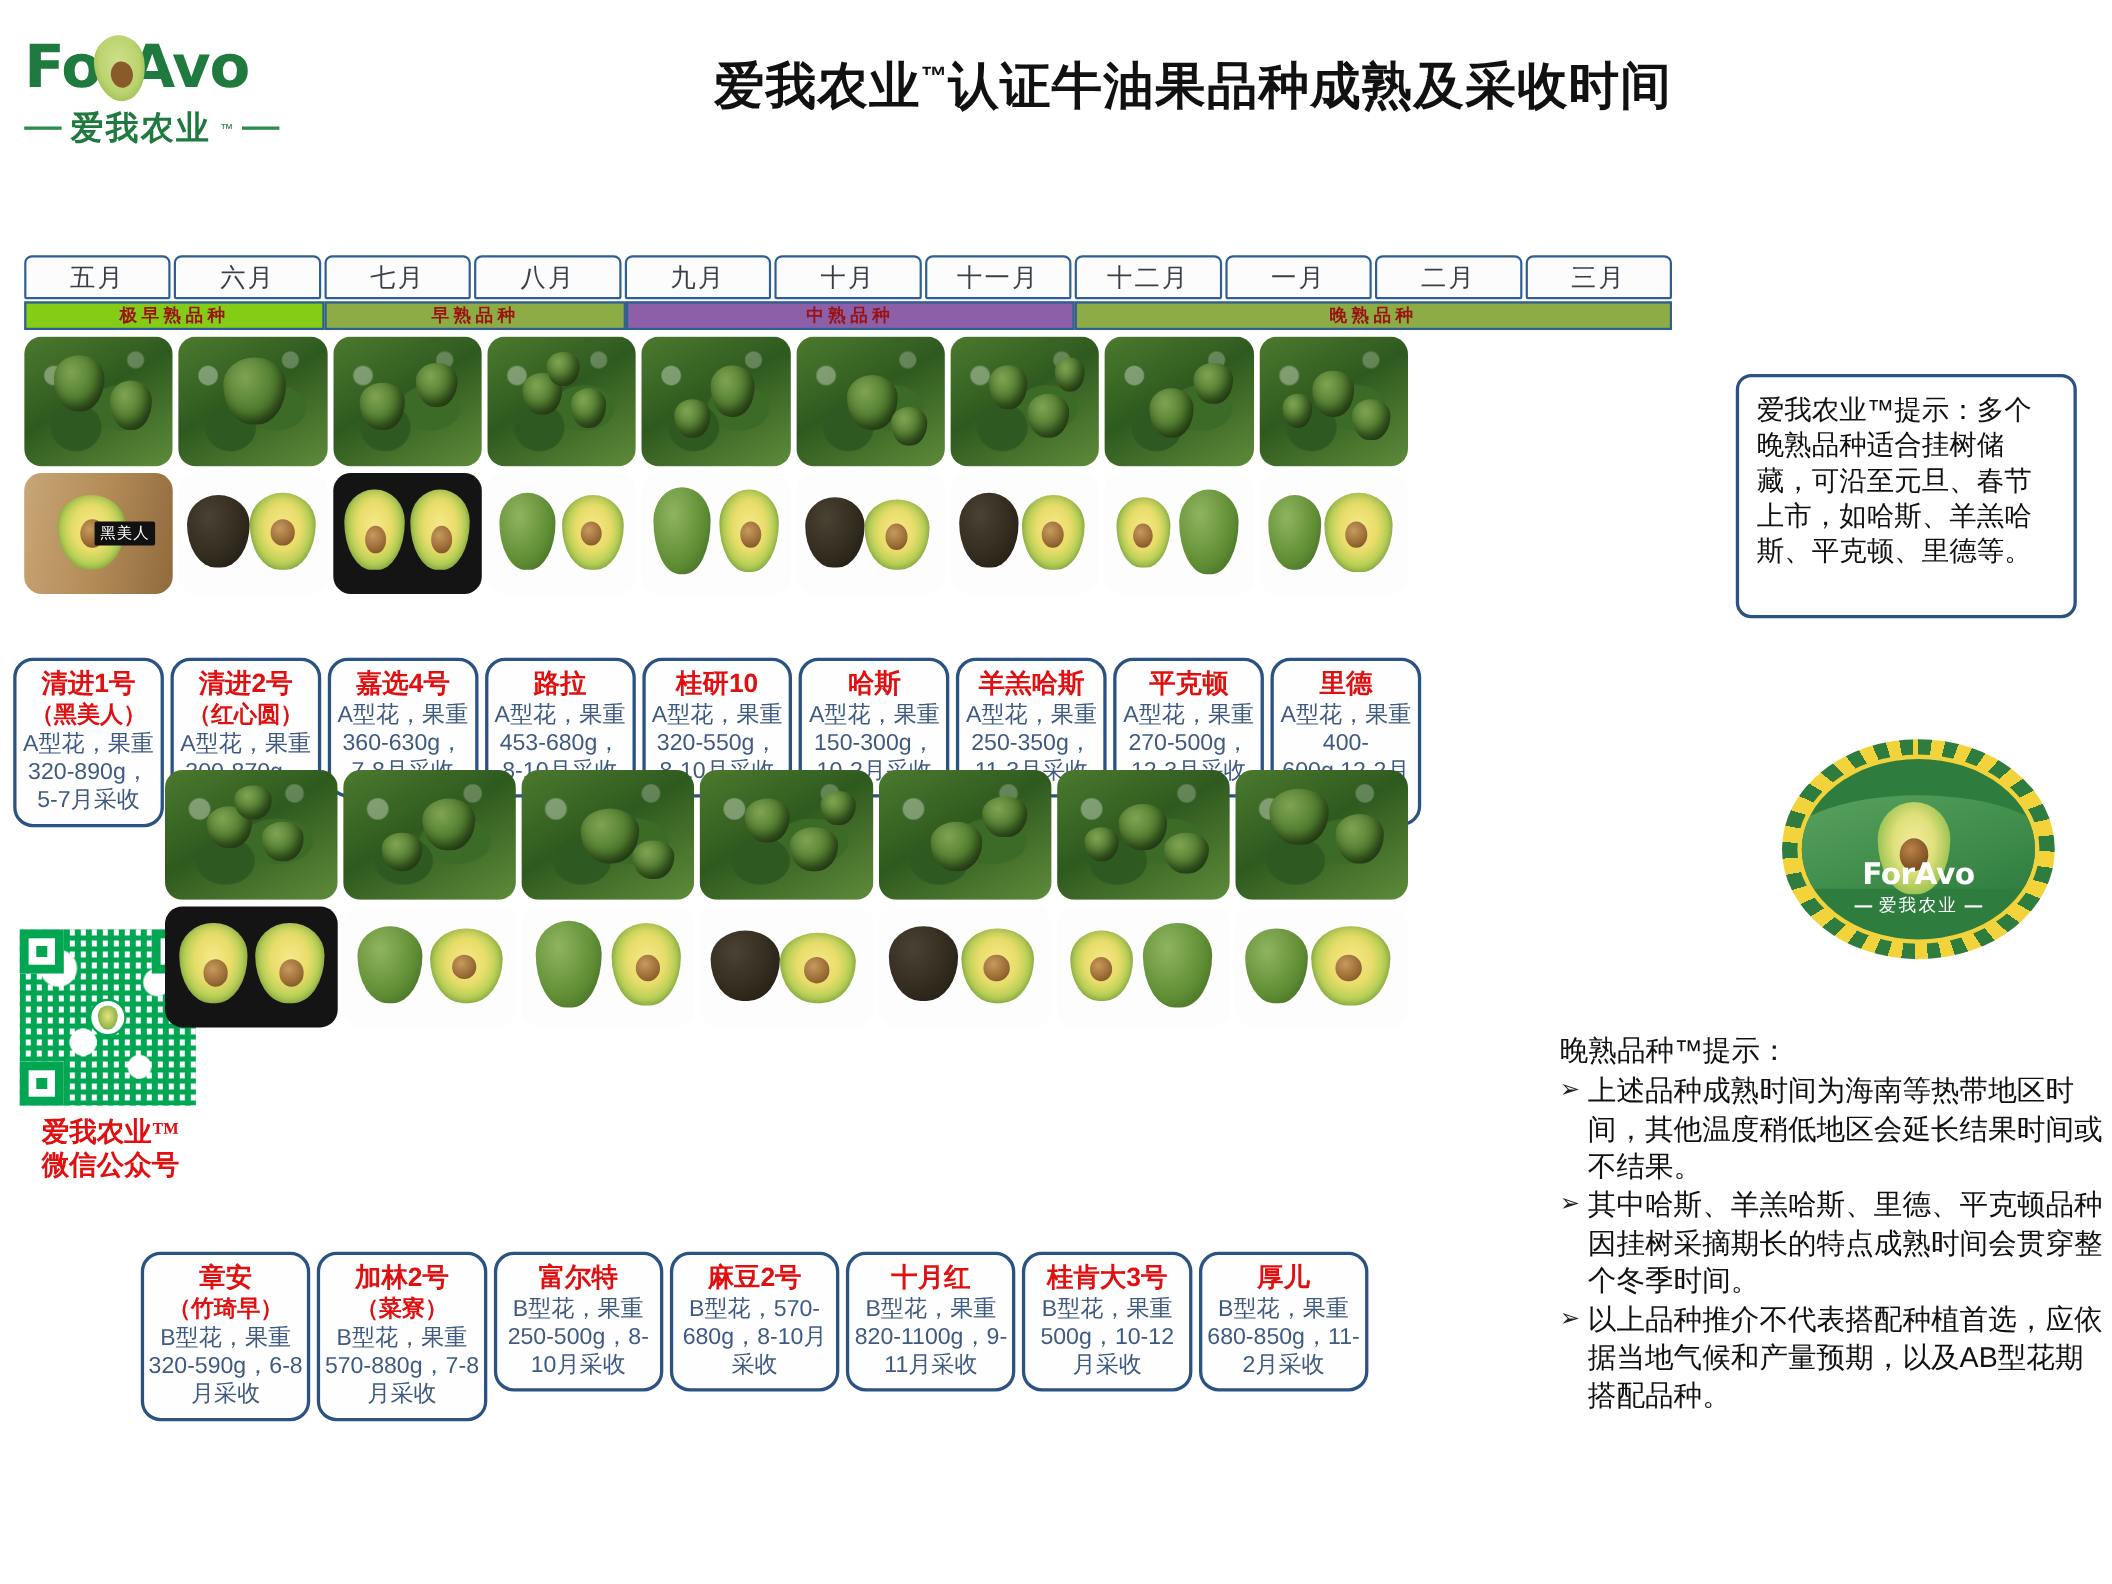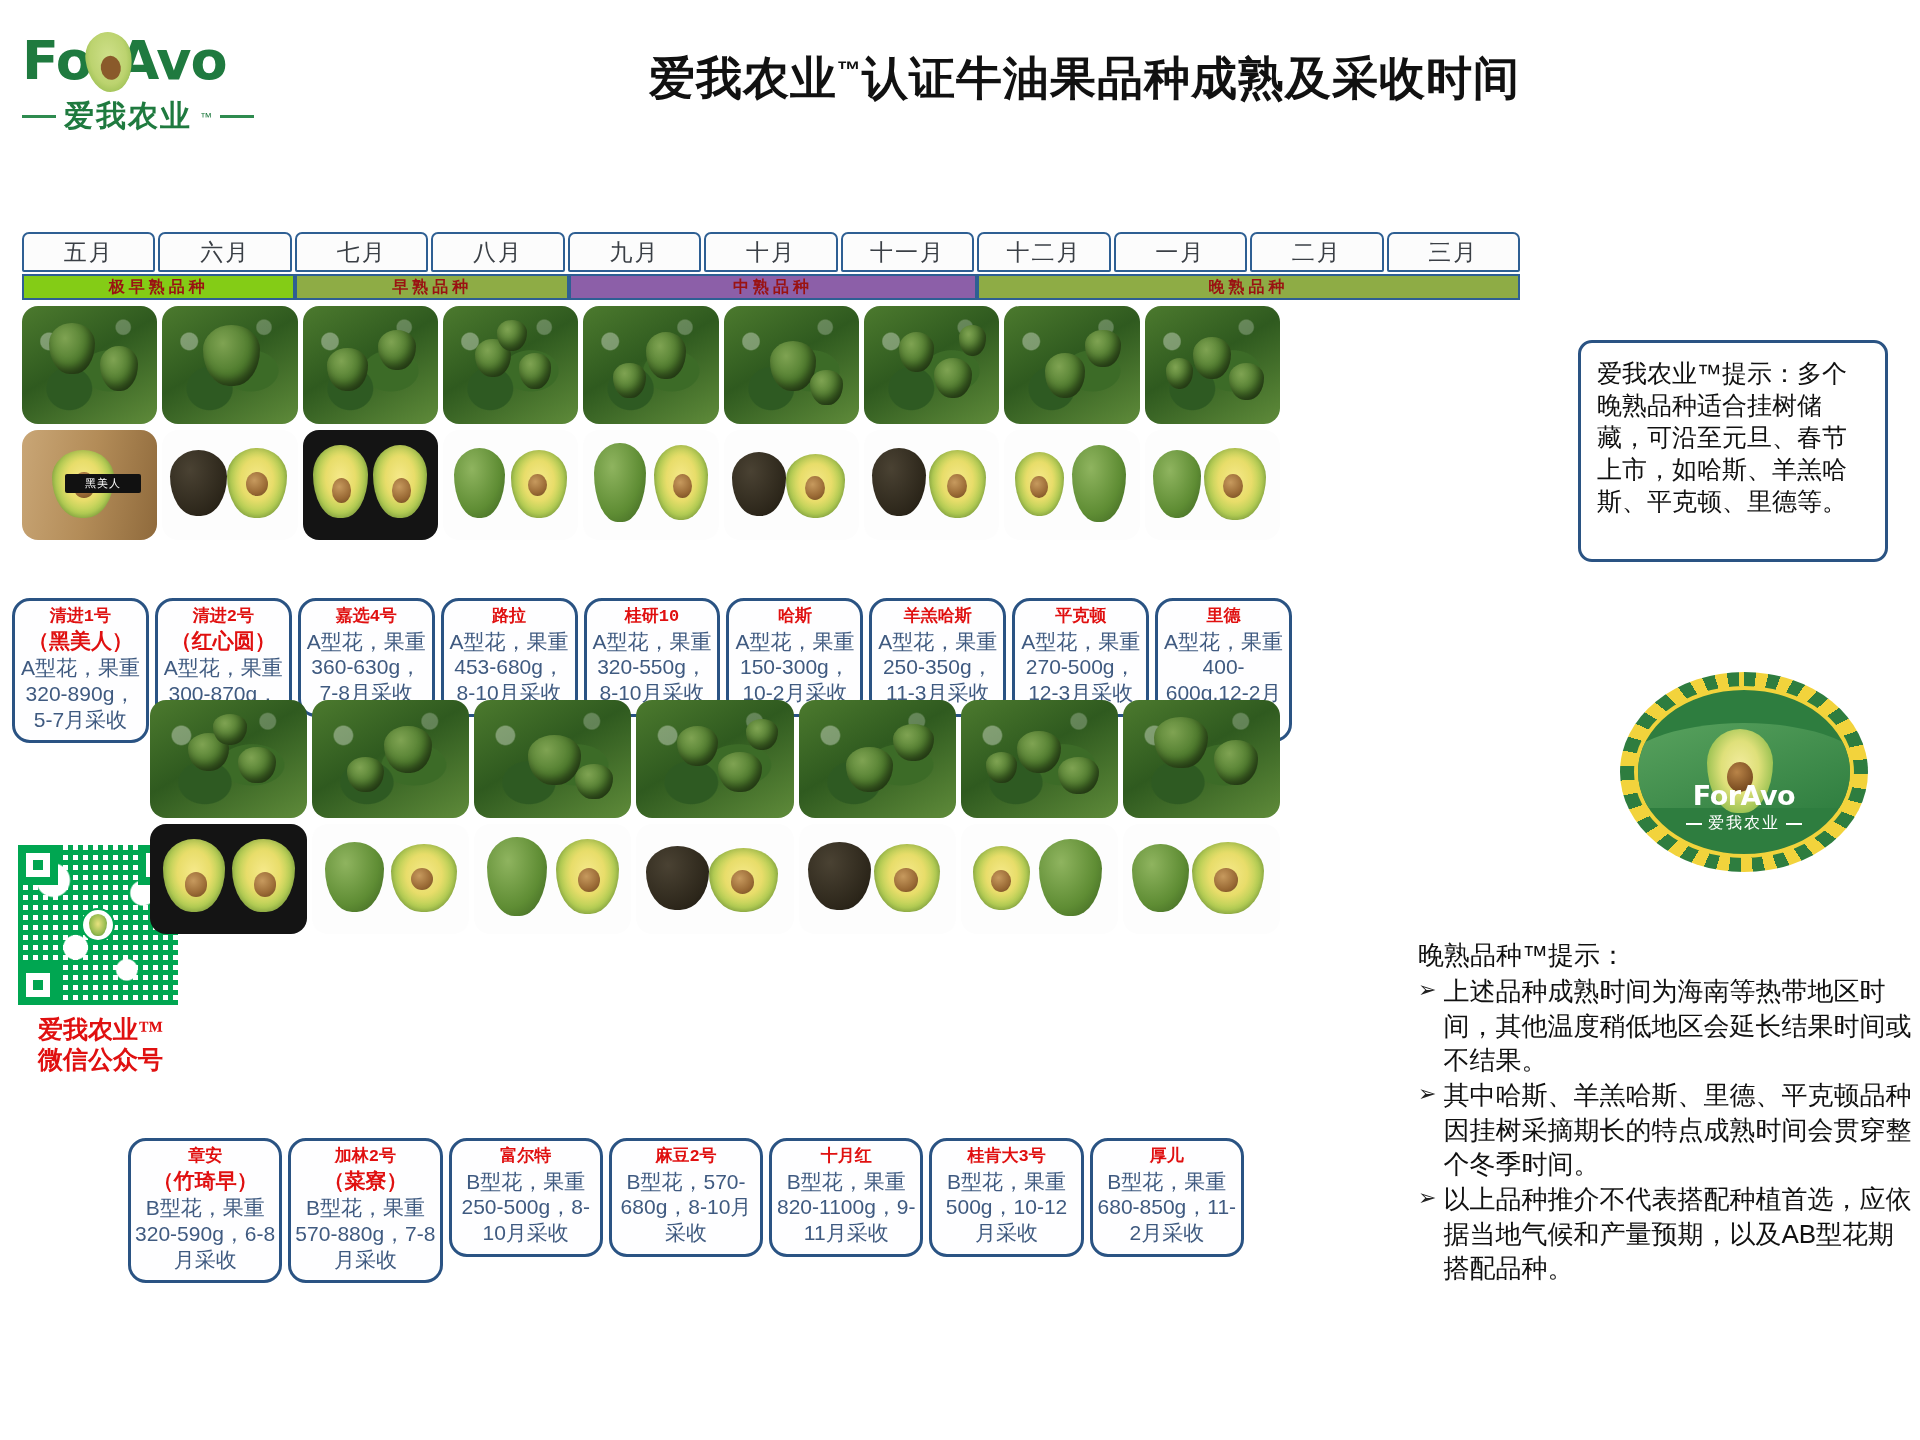--- a/index.html
+++ b/index.html
@@ -102,35 +102,35 @@
   .cut-dark-skin {
     position: absolute; border-radius: 50% 50% 46% 46% / 40% 40% 60% 60%;
     background: radial-gradient(ellipse at 35% 30%, #4a4233 0%, #2c261a 70%, #17140d 100%);
   }
   .bg-wood { background: linear-gradient(100deg,#c9a676 0%, #b38c58 50%, #8f6a3c 100%); }
   .bg-black { background: #141414; }
   .bg-white { background: #fdfdfd; }
 
   .tag-blackbeauty {
     position: absolute; right: 12%; top: 40%;
-    background: #111; color: #fff; font-size: 11px; padding: 2px 20px; border-radius: 2px;
+    background: #111; color: #fff; font-size: 14px; padding: 2px 5px; border-radius: 2px;
     letter-spacing: 1px;
   }
 
   
   .card-row { position: absolute; display: flex; align-items: flex-start; }
   .vcard {
     border: 3px solid #2a5383; border-radius: 18px; background: #fefeff;
     margin-right: 6px; flex: 1 1 0; padding: 6px 4px 8px;
     text-align: center; line-height: 1.22;
   }
   .vcard:last-child { margin-right: 0; }
   .vname {
-    color: #e01010; font-weight: bold; font-size: 17px;
-    font-family: Liberation Mono, monospace;
+    color: #e01010; font-weight: bold; font-size: 24px;
+    font-family: Liberation Sans, sans-serif;
     display: block; margin-bottom: 1px;
   }
   .valias {
     color: #e01010; font-weight: bold; font-size: 21px;
     font-family: "Liberation Serif", "DejaVu Serif", serif;
     display: block; margin-bottom: 1px;
   }
   .vdesc { color: #3f5a80; font-size: 21px; display: block; }
 
   

